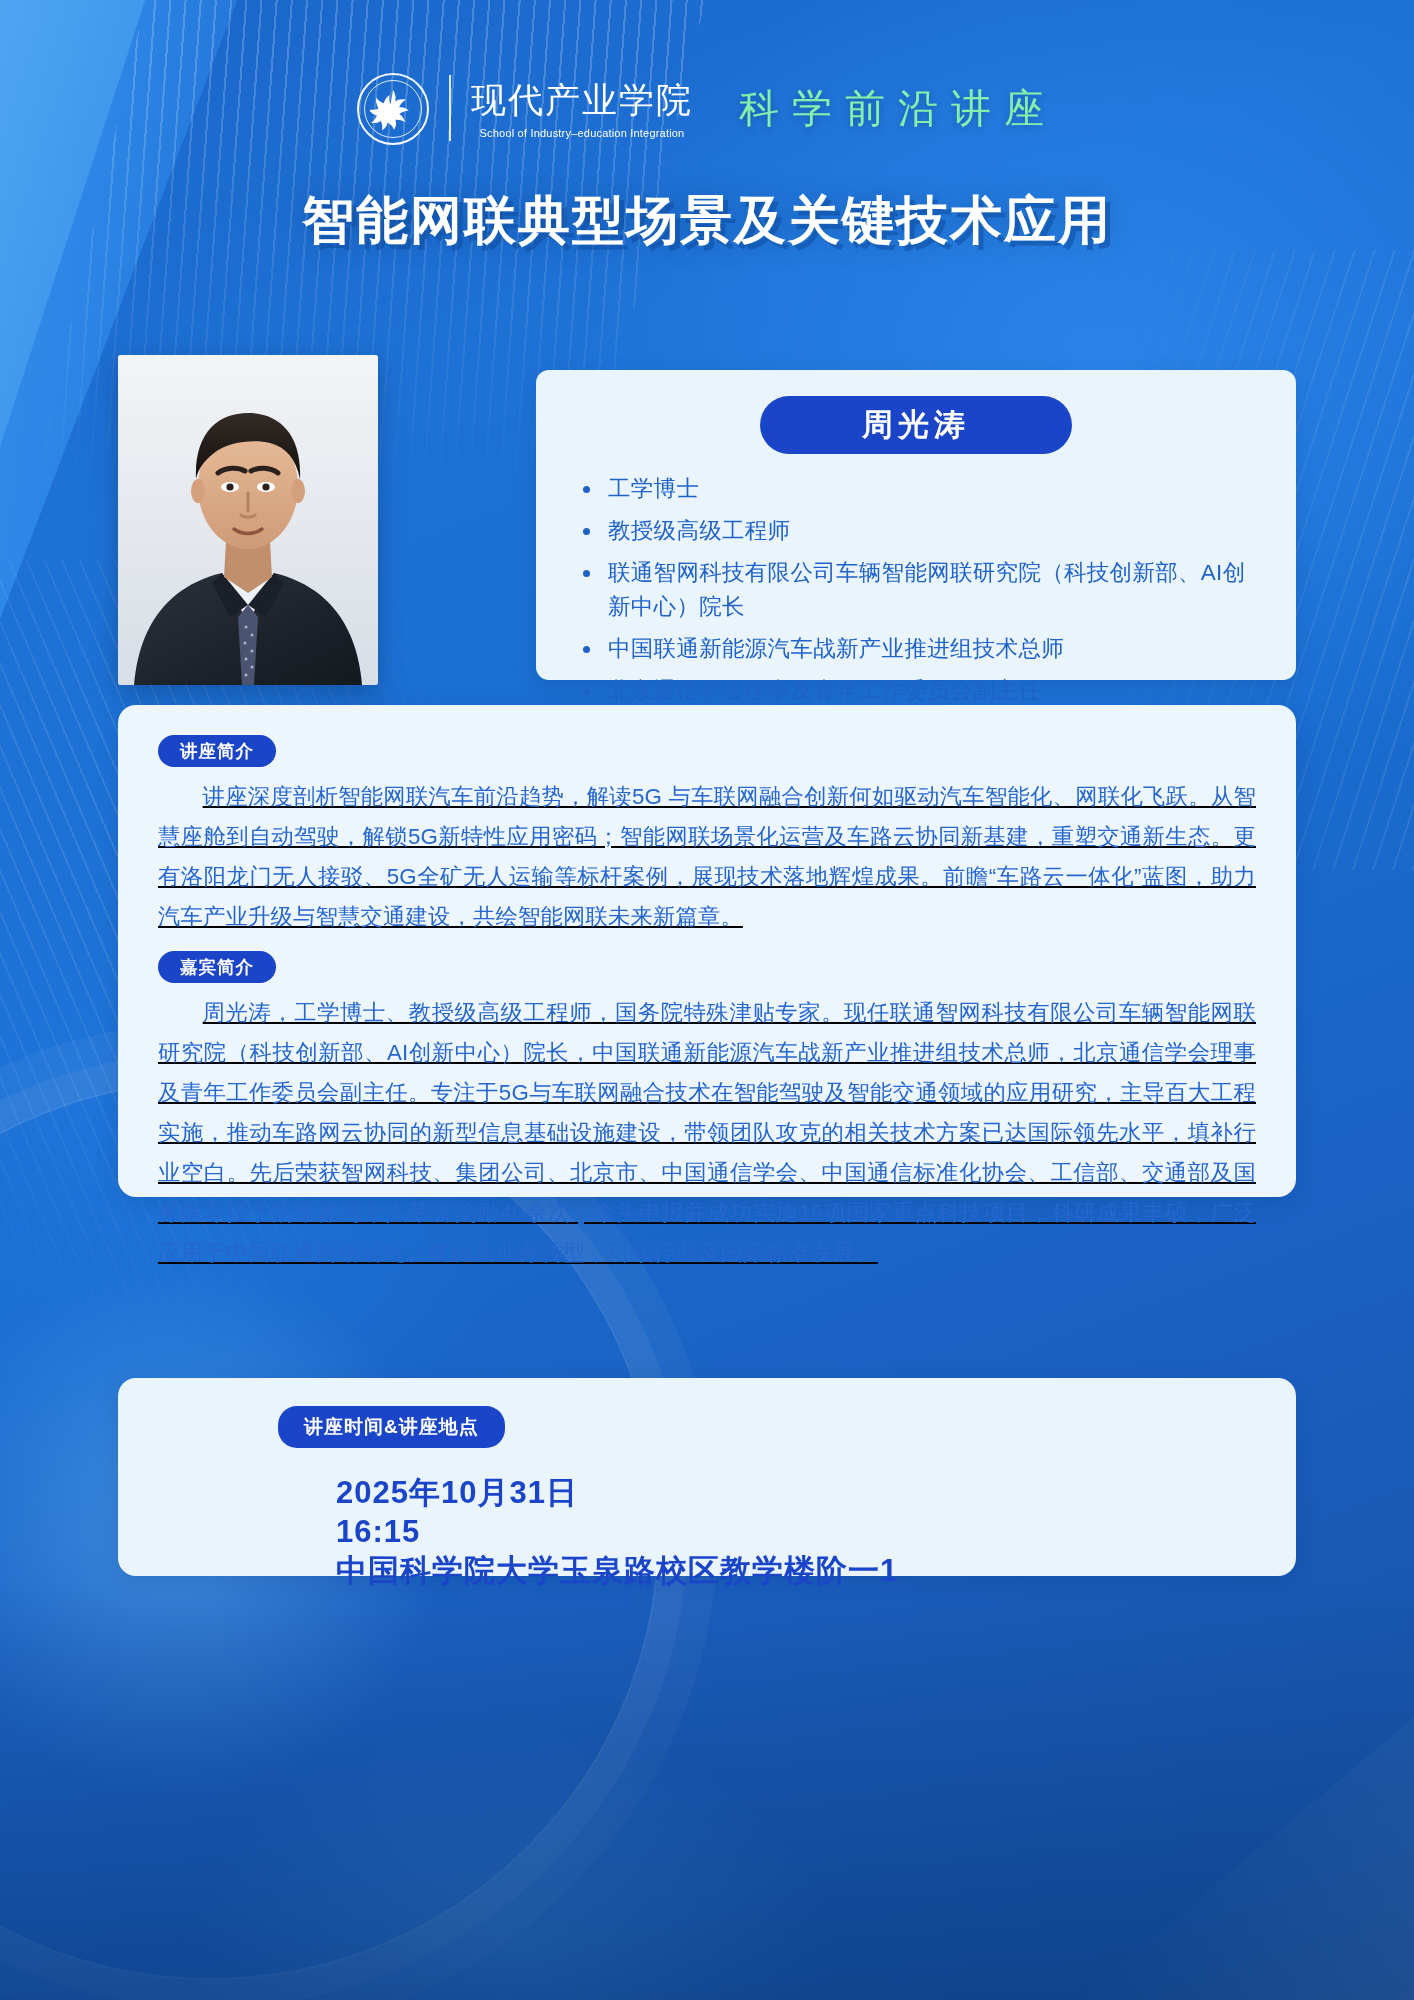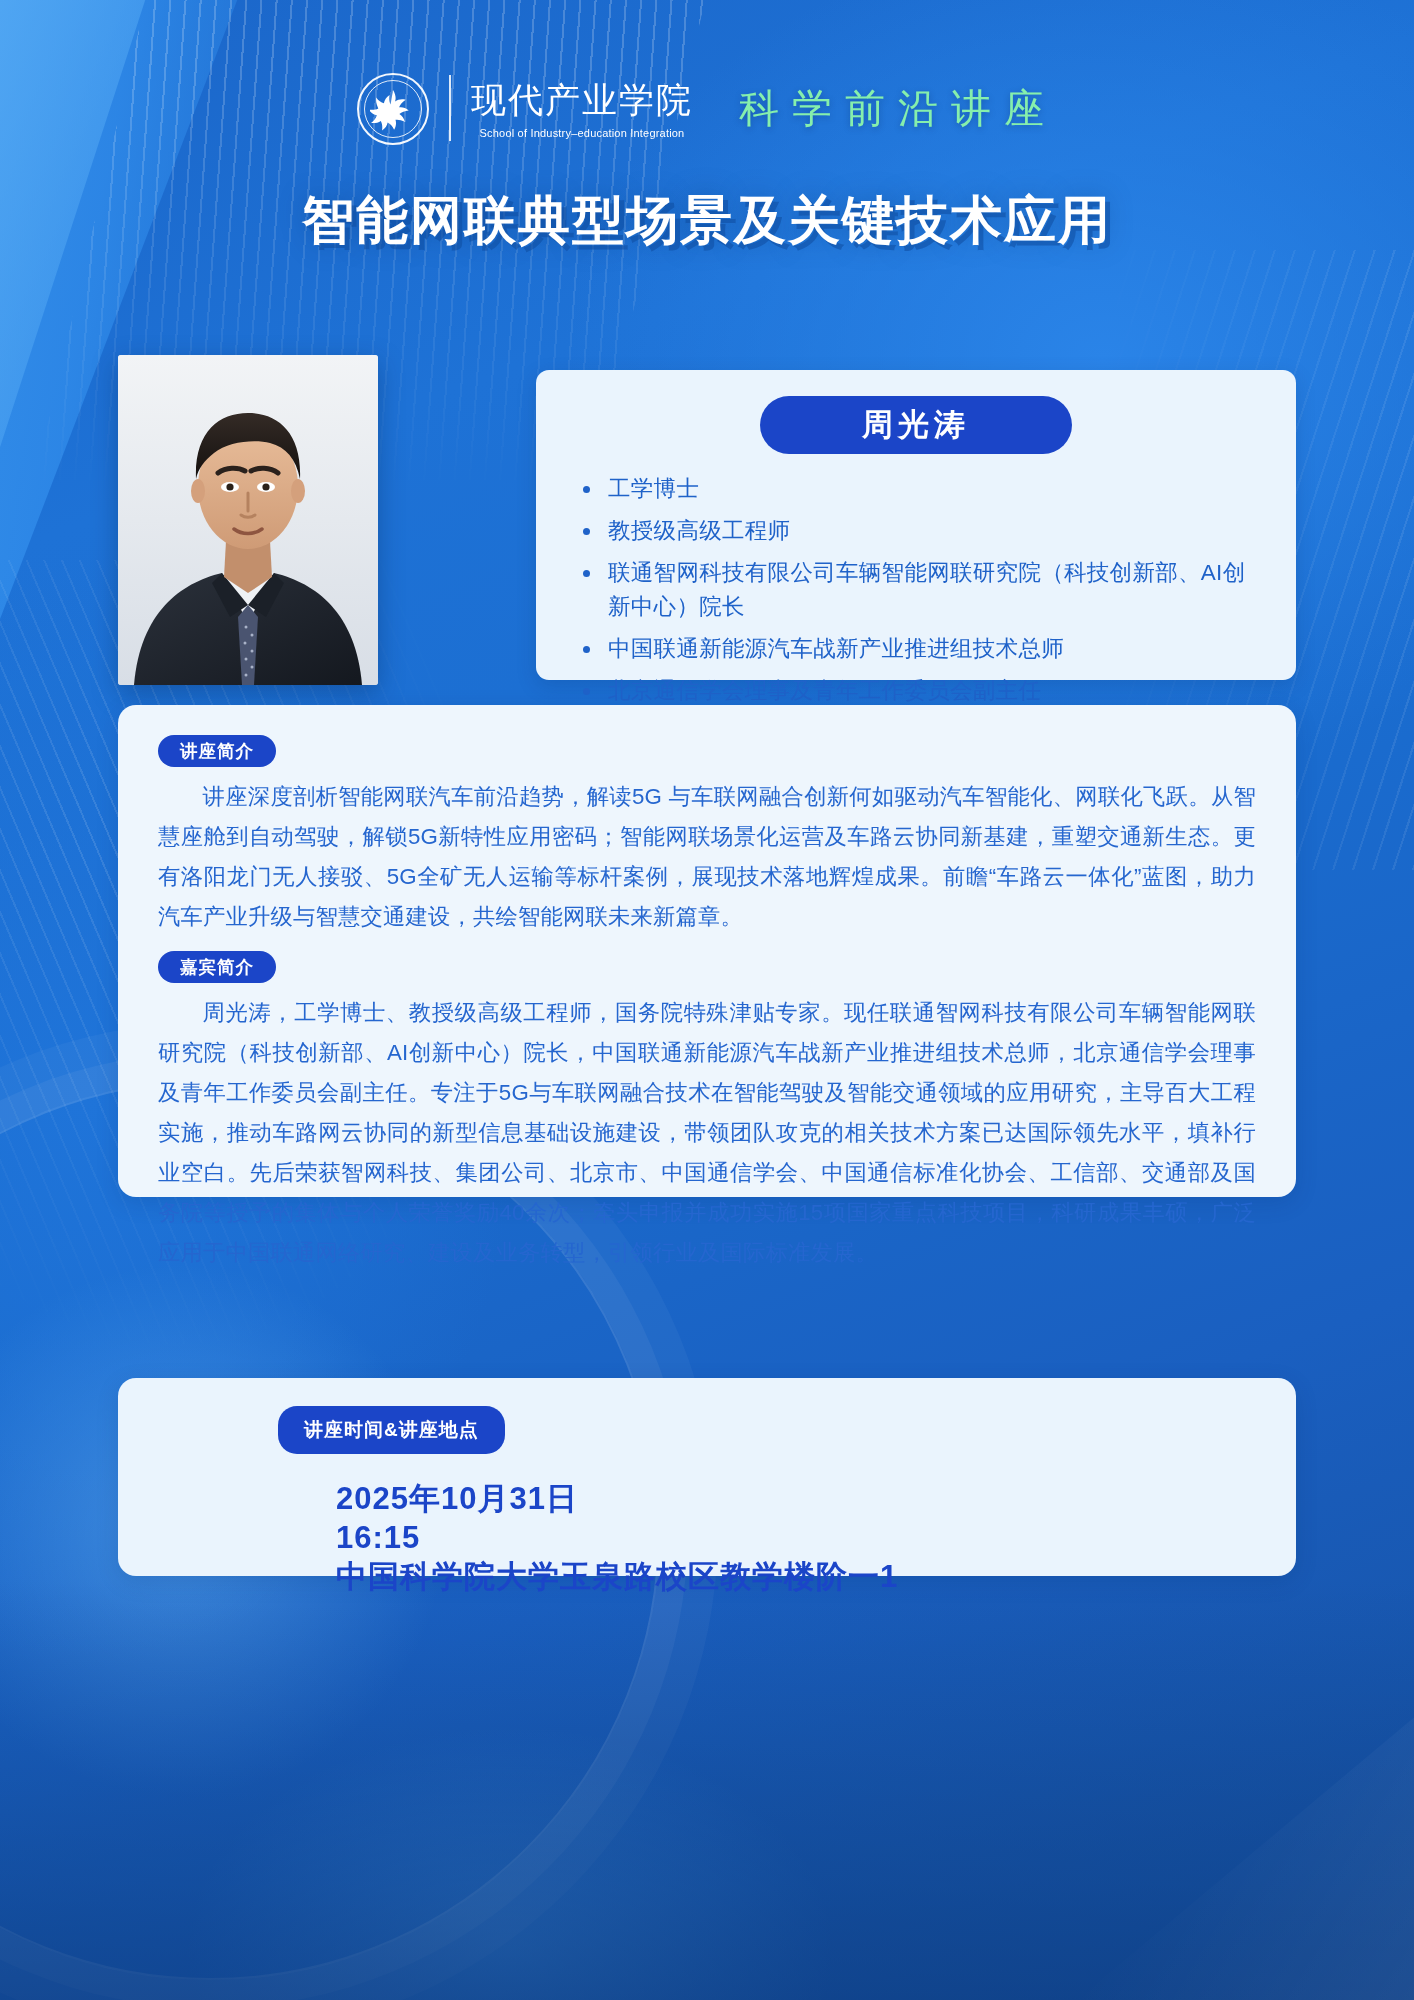--- a/index.html
+++ b/index.html
@@ -168,20 +168,21 @@
     content:""; position:absolute; left:7px; top:14px;
     width:7px; height:7px; border-radius:50%; background:#1f62c9;
   }
 
   
   .infocard{
     position:absolute; left:118px; top:705px; width:1178px; height:492px;
     background:#eef6fd; border-radius:18px;
     box-shadow:0 6px 22px rgba(8,46,104,.16);
     padding:30px 40px 24px 40px;
+    text-decoration:underline;
   }
   .badge{
     display:inline-flex; align-items:center; justify-content:center;
     height:32px; padding:0 22px; border-radius:17px;
     background:#1b45c8; color:#fff; font-size:17.5px; font-weight:700;
     letter-spacing:1px;
   }
   .para{
     color:#2566cf; font-size:22.3px; line-height:40px;
     text-align:justify; text-indent:2em; margin-top:10px;
@@ -190,21 +191,21 @@
   .badge-2{ margin-top:14px; }
 
   
   .bottomcard{
     position:absolute; left:118px; top:1378px; width:1178px; height:198px;
     background:#eaf4fd; border-radius:18px;
     box-shadow:0 6px 22px rgba(8,46,104,.16);
     padding:28px 0 0 0;
   }
   .when-badge{
-    margin-left:160px; height:48px; padding:0 26px; border-radius:19px;
+    margin-left:160px; height:42px; padding:0 26px; border-radius:19px;
     background:#1b45c8; color:#fff; font-size:19px; font-weight:700;
     display:inline-flex; align-items:center; letter-spacing:1px;
   }
   .whenline{
     margin-top:24px; display:flex; align-items:baseline;
     padding-left:160px; color:#1b45c8; font-weight:700;flex-direction:column;
   }
   .when-date{ font-size:31px; letter-spacing:1px; }
   .when-time{ font-size:31px; margin-left:54px; letter-spacing:1px; }
   .when-place{ font-size:31px; margin-left:58px; letter-spacing:1px; }

